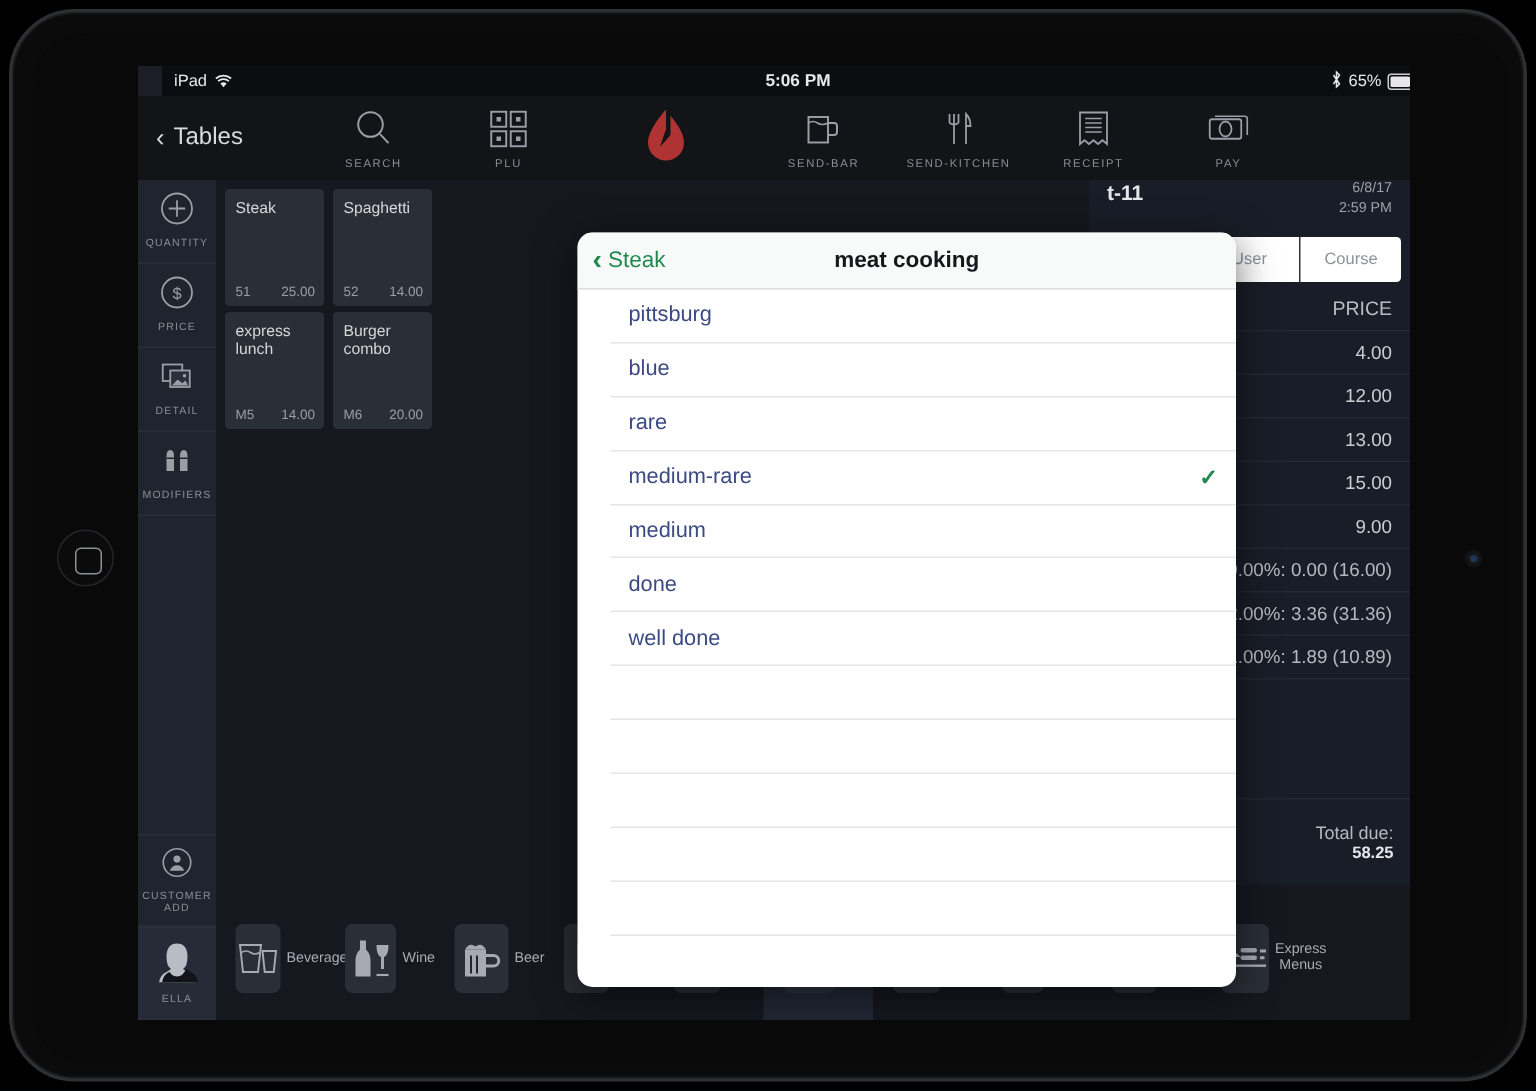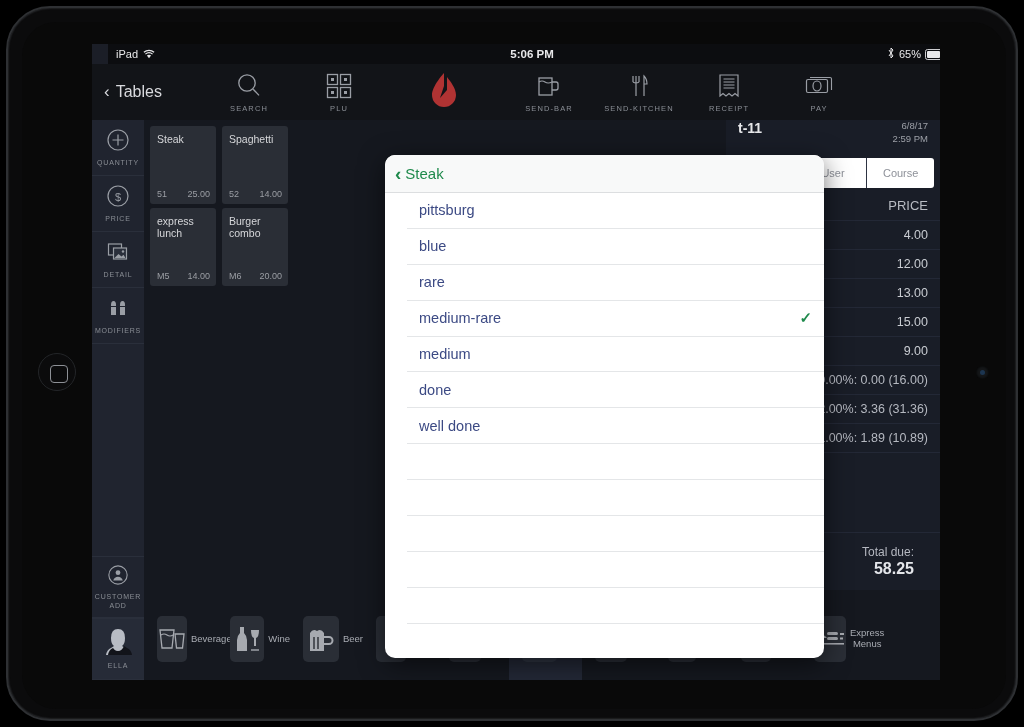--- a/index.html
+++ b/index.html
@@ -124,23 +124,23 @@
   .op-tab:last-child { border-right:none; }
   .op-cols { display:flex; justify-content:space-between; padding: 10px 12px 7px; font-size:13px; color:#b9bcc3;}
   .op-row { display:flex; justify-content:space-between; padding: 7px 12px; font-size:12.5px; border-top:1px solid #232836; color:#b5b8c0;}
   .op-row .pr { color:#c9ccd2; }
   .op-tax { text-align:right; padding:7px 12px; font-size:12.5px; border-top:1px solid #232836; color:#b5b8c0;}
   .op-blank { height: 28px; border-top:1px solid #232836; }
   .op-total-bar { position:absolute; left:0; right:0; bottom:0; height:58px; border-top:1px solid #232836; display:flex; align-items:center;}
   .qty-box { margin-left:8px; width:88px; height:34px; background:#232836; border-radius:3px; display:flex;}
   .qty-num { width:38px; display:flex; align-items:center; justify-content:center; font-size:10px; color:#9da0a8; border-right:1px solid #2d3342;}
   .qty-rest { flex:1; }
-  .total-wrap { margin-left:auto; padding-right:26px; text-align:right;}
+  .total-wrap { margin-left:auto; padding-right:11px; text-align:right;}
   .total-lbl { font-size:12px; color:#b5b8c0; }
-  .total-val { font-size:16px; font-weight:bold; color:#e4e6ea; margin-top:1px;}
+  .total-val { font-size:11px; font-weight:bold; color:#e4e6ea; margin-top:1px;}
 
   
   .cat-bar {
     position:absolute; left:52px; right:0; bottom:0; height:90px;
     background:#15181f; display:flex; align-items:flex-start;
   }
   .cat {
     width: 73px; height: 90px; display:flex; flex-direction:row; align-items:center;
     padding-top: 8px; gap: 4px; padding-left: 13px;
   }
@@ -542,20 +542,21 @@
         <div class="cat-lbl">Express Menus</div>
       </div>
     </div>
 
     <div class="modal">
       <div class="modal-head">
         <div class="modal-back">
           <span class="chev">‹</span>
           <span>Steak</span>
         </div>
+        <div class="modal-title">meat cooking</div>
       </div>
       <div class="modal-list">
         <div class="m-row">
           <span>pittsburg</span>
         </div>
         <div class="m-row">
           <span>blue</span>
         </div>
         <div class="m-row">
           <span>rare</span>

